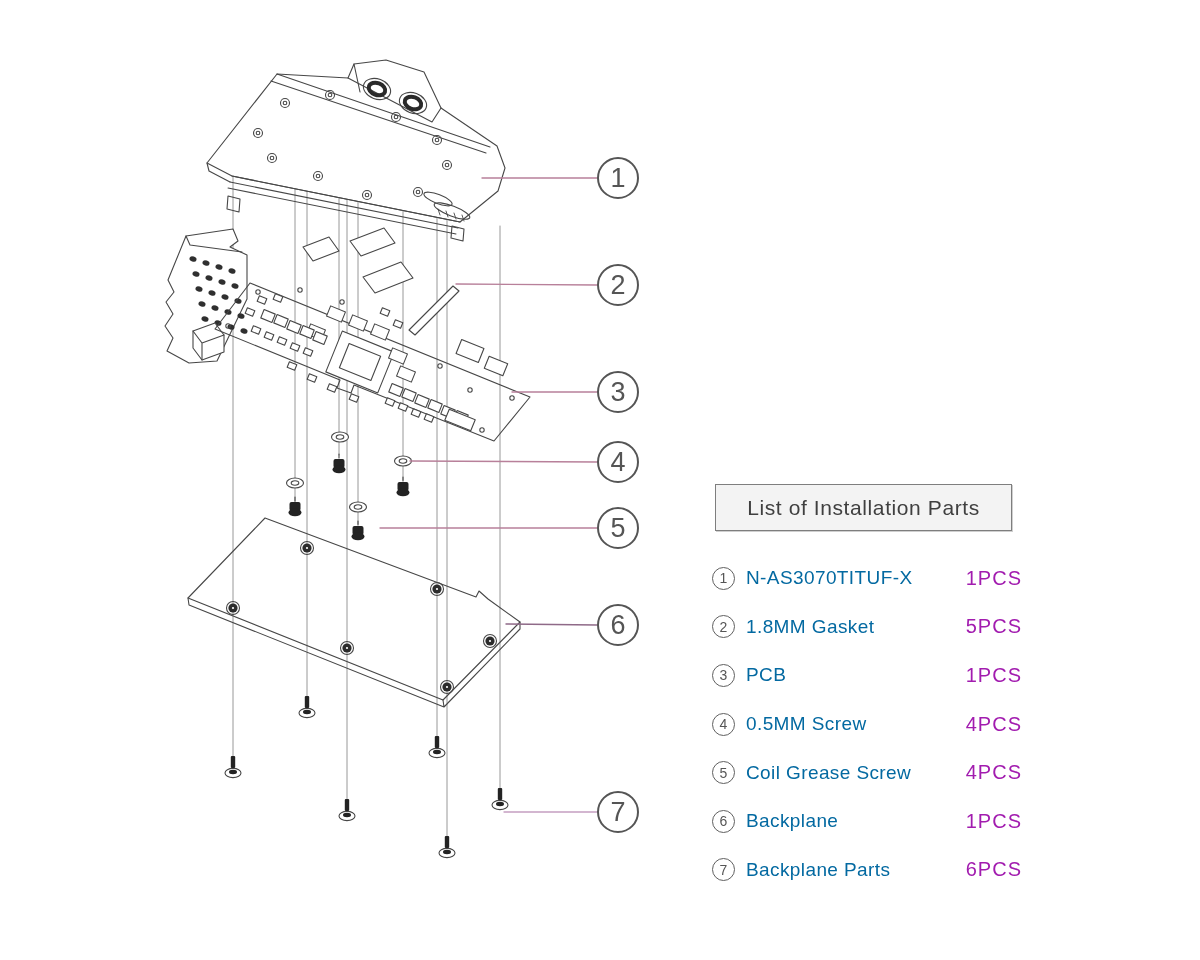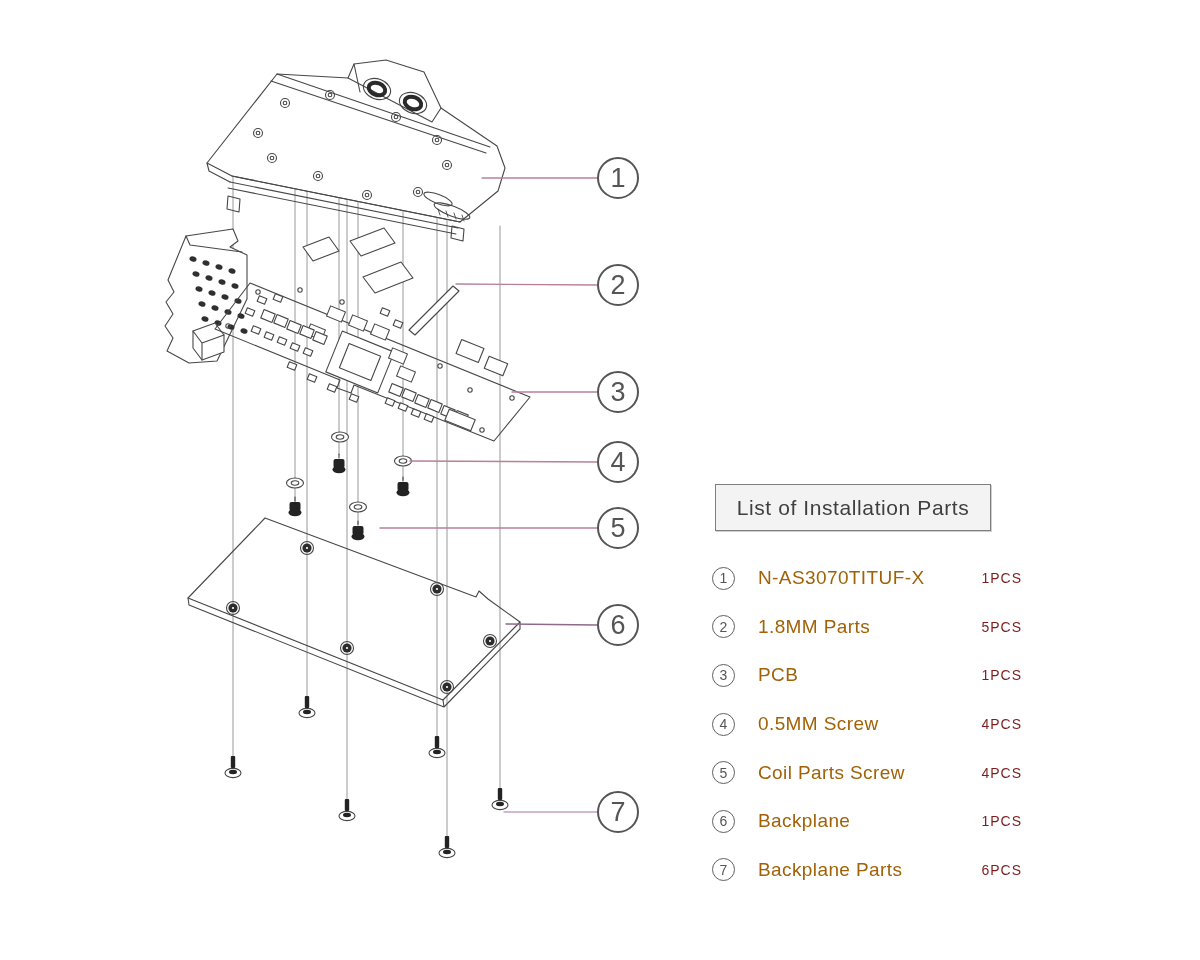--- a/index.html
+++ b/index.html
@@ -17,40 +17,40 @@
     position:absolute;width:42px;height:42px;border-radius:50%;
     border:2.4px solid #555;color:#555;
     display:flex;align-items:center;justify-content:center;
     font-size:27px;line-height:1;box-sizing:border-box;
     letter-spacing:0;background:#fff;
   }
 
   
   .legend{position:absolute;left:712px;top:484px;width:312px;}
   .legend-title{
-    position:absolute;left:3px;top:0;width:276px;height:47px;
+    position:absolute;left:3px;top:0;width:297px;height:47px;
     border:1.6px solid #7e7e7e;background:#f3f3f3;box-sizing:border-box;
     display:flex;align-items:center;justify-content:center;
     font-size:21px;color:#3f3f3f;letter-spacing:0.6px;
     box-shadow:1px 1px 0 #cfcfcf;
   }
   .legend-rows{position:absolute;left:0;top:70px;width:310px;}
   .lrow{height:48.6px;display:flex;align-items:center;}
   .lnum{
     flex:0 0 auto;width:23px;height:23px;border-radius:50%;
     border:1.7px solid #606060;color:#565656;box-sizing:border-box;
     display:flex;align-items:center;justify-content:center;
     font-size:14px;line-height:1;
   }
   .lname{
-    margin-left:23px;font-size:19px;color:#a16207;letter-spacing:0.4px;
+    margin-left:11px;font-size:19px;color:#0369a1;letter-spacing:0.4px;
     white-space:nowrap;
   }
   .lqty{
-    margin-left:auto;font-size:14px;color:#7f1d1d;letter-spacing:1px;
+    margin-left:auto;font-size:20px;color:#a21caf;letter-spacing:1px;
   }
 </style>
 </head>
 <body>
 
 <div class="stage">
 
   <svg class="drawing" width="1200" height="960" viewBox="0 0 1200 960" fill="none" stroke="#474747" stroke-width="1.1" stroke-linejoin="round" stroke-linecap="round">
 
     <g stroke="#8d8d8d" stroke-width="0.9">
@@ -343,36 +343,36 @@
   <div class="legend">
     <div class="legend-title">List of Installation Parts</div>
     <div class="legend-rows">
       <div class="lrow">
         <span class="lnum">1</span>
         <span class="lname">N-AS3070TITUF-X</span>
         <span class="lqty">1PCS</span>
       </div>
       <div class="lrow">
         <span class="lnum">2</span>
-        <span class="lname">1.8MM Parts</span>
+        <span class="lname">1.8MM Gasket</span>
         <span class="lqty">5PCS</span>
       </div>
       <div class="lrow">
         <span class="lnum">3</span>
         <span class="lname">PCB</span>
         <span class="lqty">1PCS</span>
       </div>
       <div class="lrow">
         <span class="lnum">4</span>
         <span class="lname">0.5MM Screw</span>
         <span class="lqty">4PCS</span>
       </div>
       <div class="lrow">
         <span class="lnum">5</span>
-        <span class="lname">Coil Parts Screw</span>
+        <span class="lname">Coil Grease Screw</span>
         <span class="lqty">4PCS</span>
       </div>
       <div class="lrow">
         <span class="lnum">6</span>
         <span class="lname">Backplane</span>
         <span class="lqty">1PCS</span>
       </div>
       <div class="lrow">
         <span class="lnum">7</span>
         <span class="lname">Backplane Parts</span>

